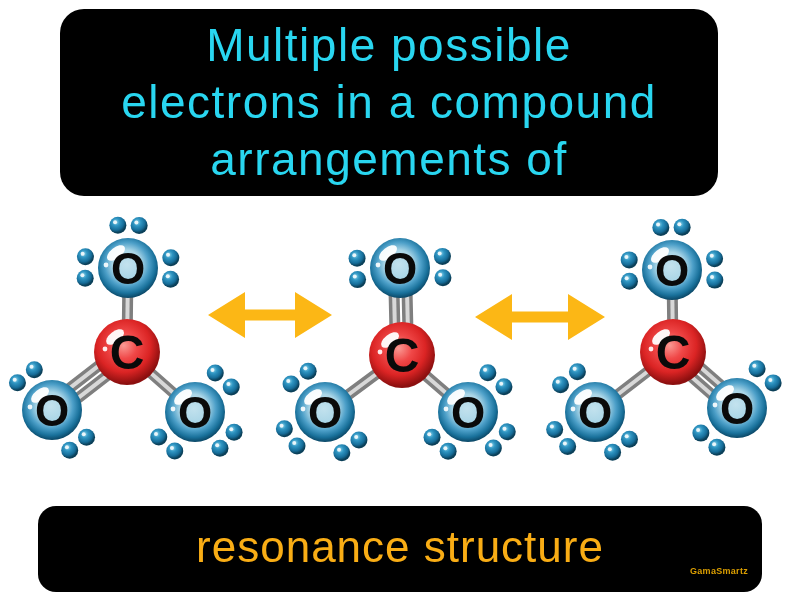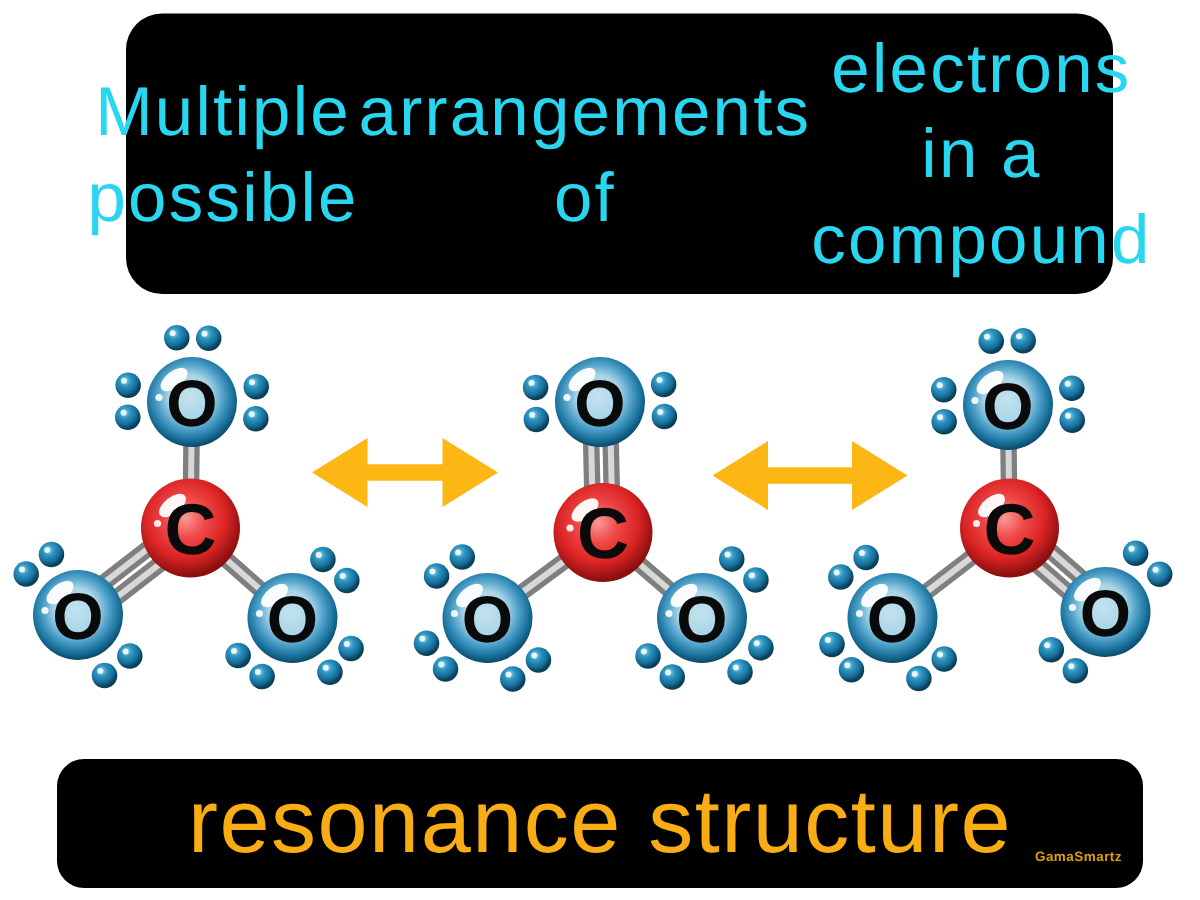--- a/index.html
+++ b/index.html
@@ -1,30 +1,30 @@
 <!DOCTYPE html>
 <html><head>
 <meta charset="utf-8">
 <style>
   html,body{margin:0;padding:0;}
   body{width:800px;height:600px;overflow:hidden;font-family:"Liberation Sans",sans-serif;}
   .stage{position:relative;width:800px;height:600px;background:#ffffff;}
   .mol-svg{position:absolute;left:0;top:0;}
   .def-box{
-    position:absolute;left:84px;top:9px;width:658px;height:187px;
+    position:absolute;left:60px;top:9px;width:658px;height:187px;
     border-radius:24px;box-sizing:border-box;
-    display:flex;flex-direction:row;align-items:center;justify-content:center;
-    text-align:center;font-size:46px;line-height:57px;letter-spacing:1.5px;font-weight:500;
+    display:flex;flex-direction:column;align-items:center;justify-content:center;
+    text-align:right;font-size:46px;line-height:57px;letter-spacing:1.5px;font-weight:500;
   }
   .term-box{
     position:absolute;left:38px;top:506px;width:724px;height:86px;
     border-radius:18px;box-sizing:border-box;
     display:flex;align-items:center;justify-content:center;
   }
-  .term-label{font-size:60px;letter-spacing:1px;font-weight:500;padding-bottom:4px;}
+  .term-label{font-size:44px;letter-spacing:1px;font-weight:500;padding-bottom:4px;}
   .watermark{position:absolute;right:14px;bottom:16px;font-size:9px;font-weight:bold;letter-spacing:.3px;}
 </style>
 </head>
 <body style="background: rgb(255, 255, 255);">
 
 <div class="stage">
 
   <svg class="mol-svg" width="800" height="600" viewBox="0 0 800 600">
     <defs>
       <radialGradient id="gO" cx="48%" cy="44%" r="56%">
@@ -246,22 +246,22 @@
             <text x="673" y="369" text-anchor="middle" font-size="48" font-weight="bold" font-family="&quot;Liberation Sans&quot;, sans-serif" fill="#0a0a0a">C</text>
           </g>
         </g>
         <polygon points="208,315 245,292 245,309.5 295,309.5 295,292 332,315 295,338 295,320.5 245,320.5 245,338" fill="#fcb715"></polygon>
         <polygon points="475,317 512,294 512,311.5 568,311.5 568,294 605,317 568,340 568,322.5 512,322.5 512,340" fill="#fcb715"></polygon>
       </g>
   </svg>
 
   <div class="def-box" style="background: rgb(0, 0, 0); color: rgb(41, 214, 240);">
     <div class="def-line">Multiple possible</div>
+    <div class="def-line">electrons in a compound</div>
     <div class="def-line">arrangements of</div>
-    <div class="def-line">electrons in a compound</div>
   </div>
 
   <div class="term-box" style="background: rgb(0, 0, 0);">
     <div class="term-label" style="color: rgb(249, 173, 21);">resonance structure</div>
     <div class="watermark" style="color: rgb(220, 159, 0);">GamaSmartz</div>
   </div>
 
 </div>
 
 </body></html>

